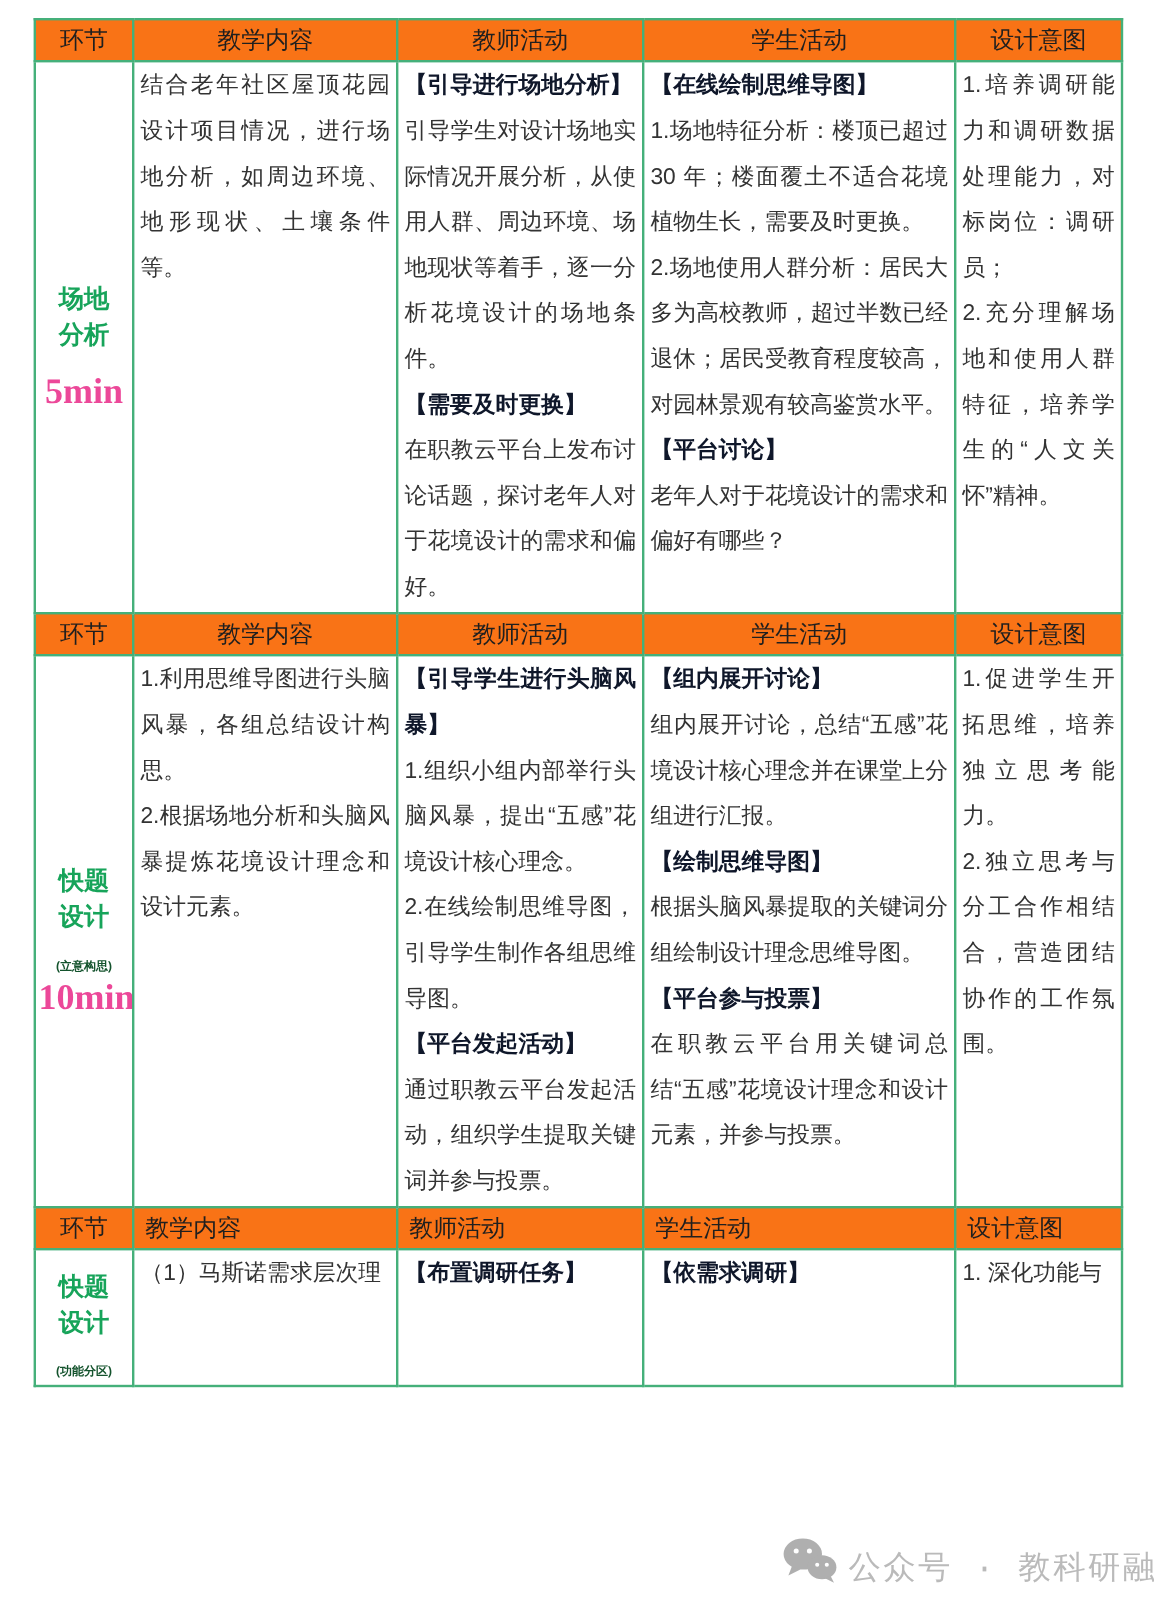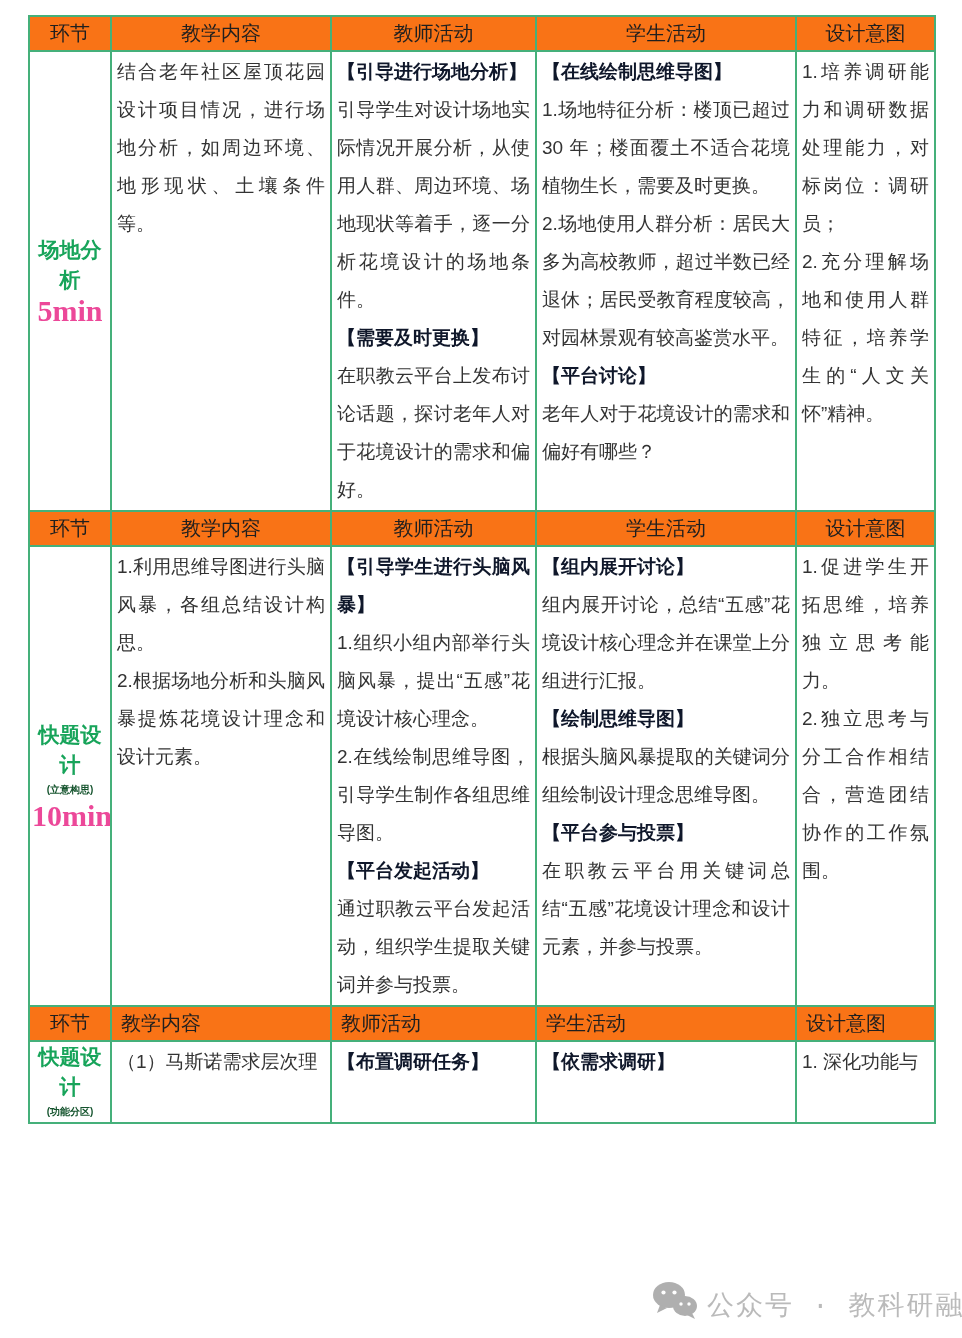--- a/index.html
+++ b/index.html
@@ -34,21 +34,21 @@
     height:35px;
     vertical-align:middle;
     text-align:center;
     padding:2px;
   }
   tr.hd.left th{text-align:left;padding-left:9px;}
   tr.hd.left th.first{text-align:center;padding-left:2px;}
   td.stage-cell{
     vertical-align:middle;text-align:center;padding:0 2px;
   }
-  .stage{color:#17a45a;font-weight:bold;font-size:21px;line-height:30px;margin:0;text-align:center;}
+  .stage{color:#17a45a;font-weight:bold;font-size:21px;line-height:30px;margin:16px;text-align:center;}
   .stage-sub{color:#14532d;font-weight:bold;font-size:10px;line-height:20px;margin:0;}
   .stage-time{color:#ec4899;font-weight:bold;font-size:30px;line-height:32px;margin:0;font-family:Liberation Serif, serif;}
   tr.rA td{height:179px;}
   tr.rB td{height:449px;}
   tr.rC td{height:446px;}
   tr.rD td{height:54px;}
   tr.brk td{
     height:41px;vertical-align:middle;text-align:center;
     color:#17a45a;font-weight:bold;font-size:21px;line-height:24px;
   }

